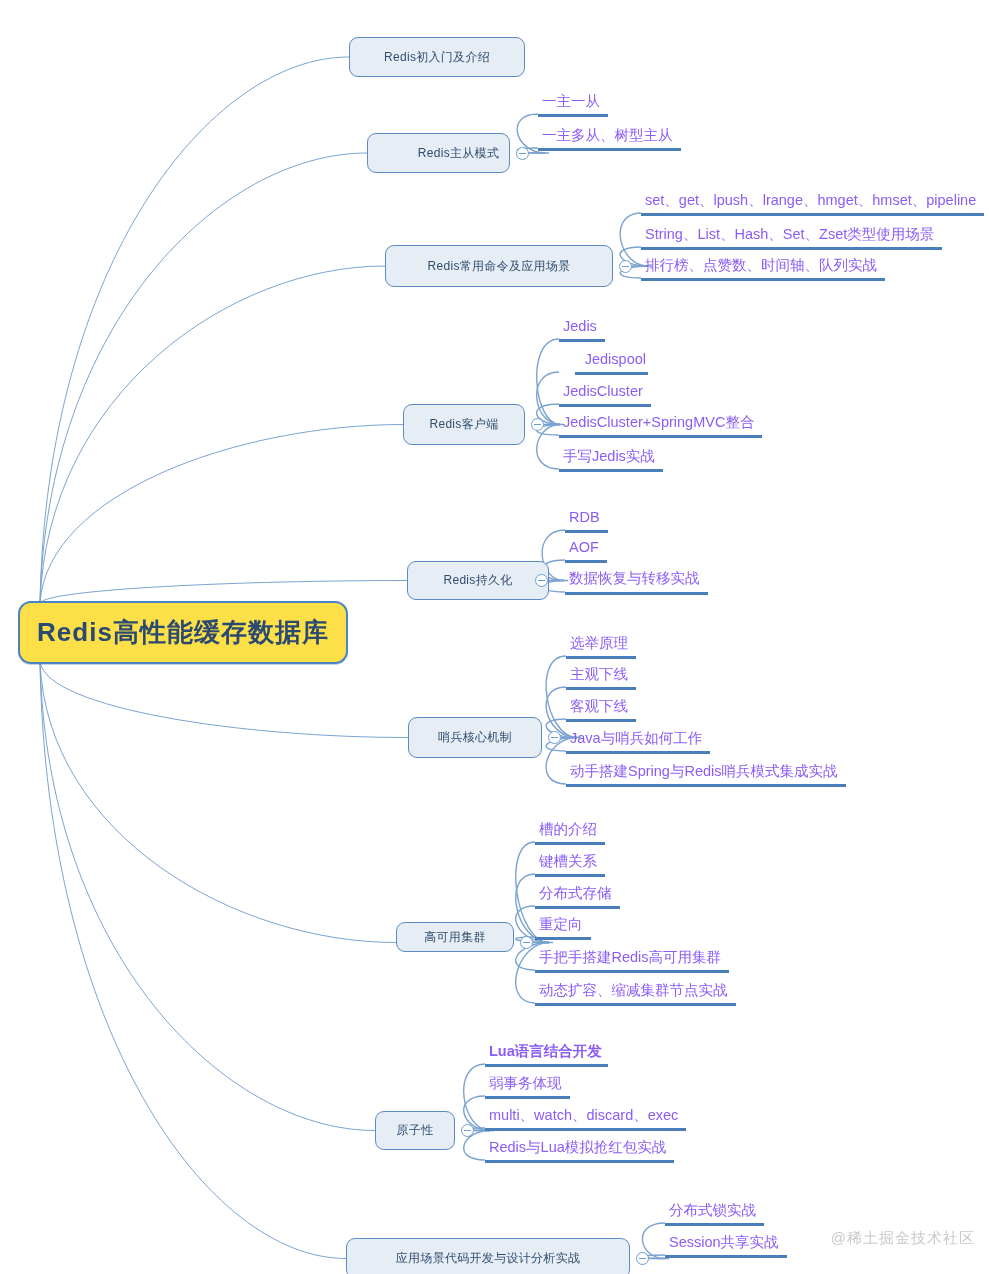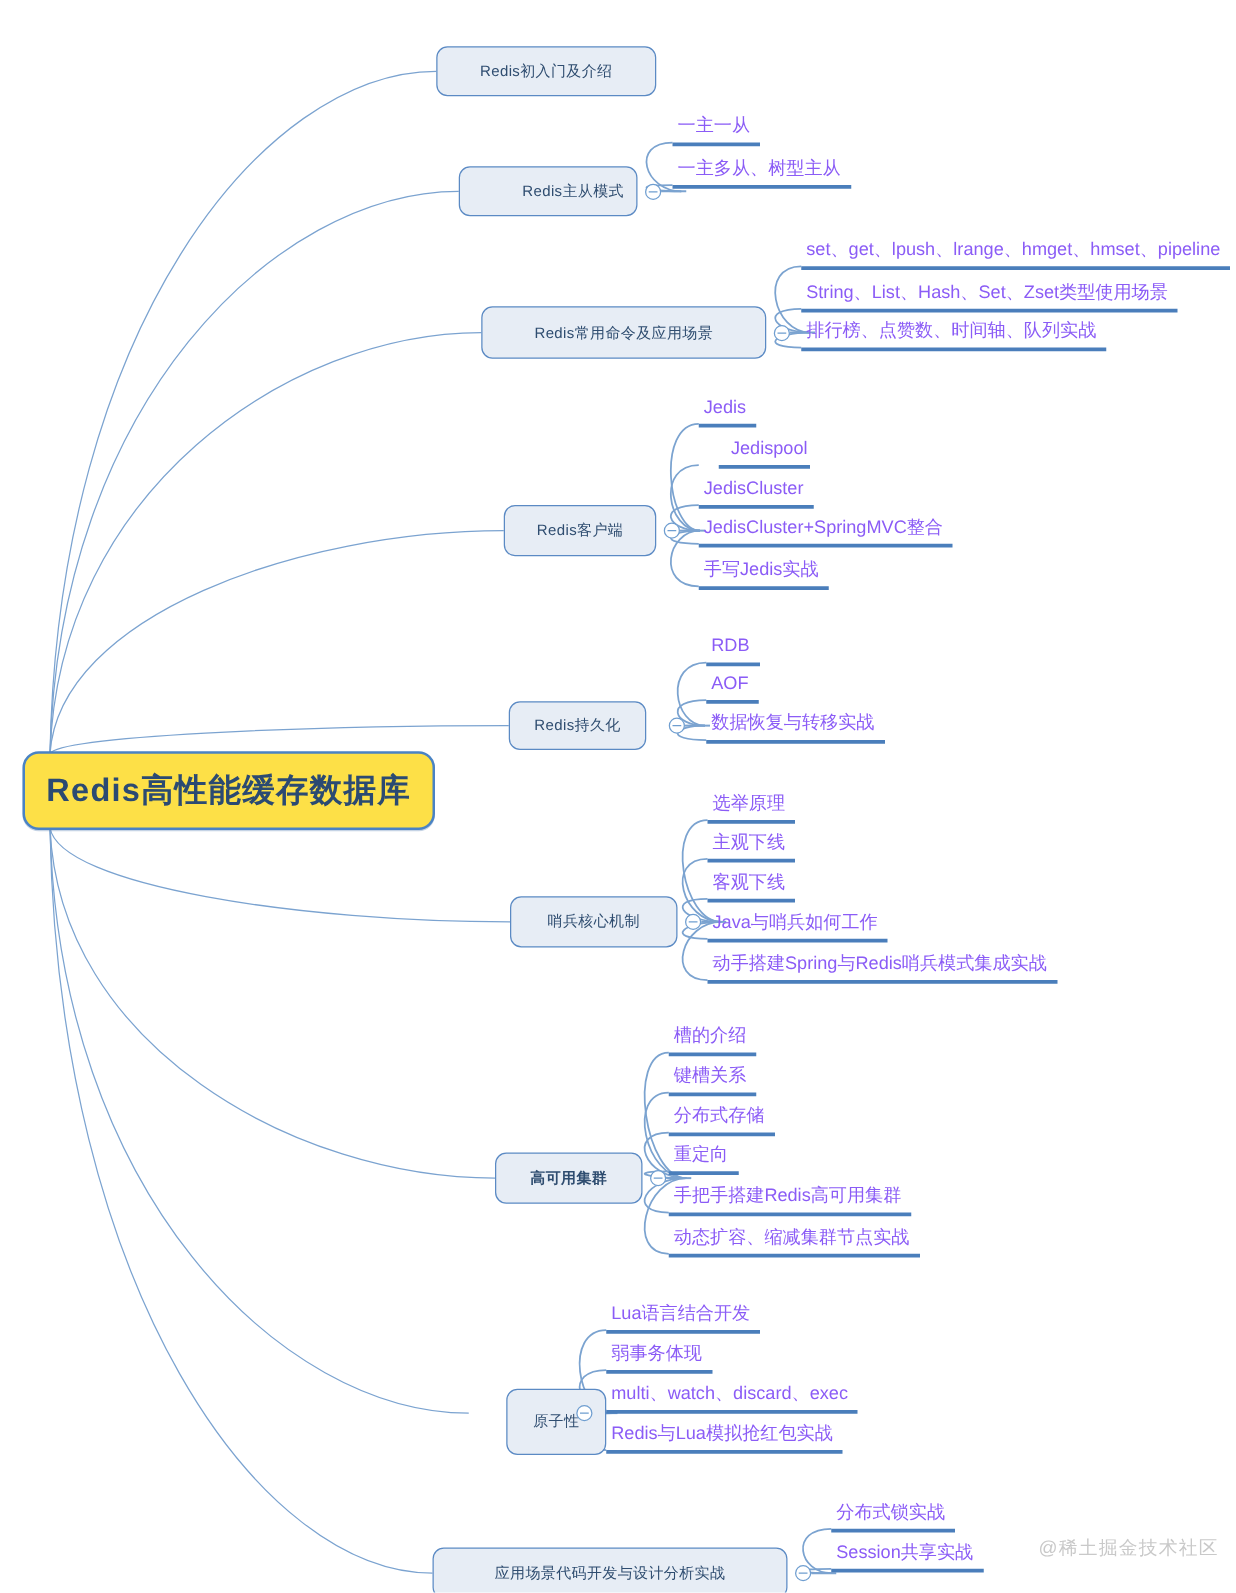--- a/index.html
+++ b/index.html
@@ -140,43 +140,43 @@
       <div class="leaf" style="left: 641px; top: 191px; min-width: 343px;">set、get、lpush、lrange、hmget、hmset、pipeline</div>
       <div class="leaf" style="left: 641px; top: 225px; min-width: 301px;">String、List、Hash、Set、Zset类型使用场景</div>
       <div class="leaf" style="left: 641px; top: 256px; min-width: 244px;">排行榜、点赞数、时间轴、队列实战</div>
       <div class="node branch" style="left: 403px; top: 404px; width: 122px; height: 41px;">Redis客户端</div>
       <div class="toggle" style="left: 531px; top: 418px;"></div>
       <div class="leaf" style="left: 559px; top: 317px; min-width: 46px;">Jedis</div>
       <div class="leaf" style="left: 575px; top: 350px; min-width: 73px; text-align: right;">Jedispool</div>
       <div class="leaf" style="left: 559px; top: 382px; min-width: 92px;">JedisCluster</div>
       <div class="leaf" style="left: 559px; top: 413px; min-width: 203px;">JedisCluster+SpringMVC整合</div>
       <div class="leaf" style="left: 559px; top: 447px; min-width: 104px;">手写Jedis实战</div>
-      <div class="node branch" style="left: 407px; top: 561px; width: 110px; height: 39px;">Redis持久化</div>
+      <div class="node branch" style="left: 407px; top: 561px; width: 142px; height: 39px;">Redis持久化</div>
       <div class="toggle" style="left: 535px; top: 574px;"></div>
       <div class="leaf" style="left: 565px; top: 508px; min-width: 43px;">RDB</div>
       <div class="leaf" style="left: 565px; top: 538px; min-width: 42px;">AOF</div>
       <div class="leaf" style="left: 565px; top: 570px; min-width: 143px; font-family: Liberation Mono, monospace;">数据恢复与转移实战</div>
       <div class="node branch" style="left: 408px; top: 717px; width: 134px; height: 41px;">哨兵核心机制</div>
       <div class="toggle" style="left: 548px; top: 731px;"></div>
       <div class="leaf" style="left: 566px; top: 634px; min-width: 70px;">选举原理</div>
       <div class="leaf" style="left: 566px; top: 665px; min-width: 70px;">主观下线</div>
       <div class="leaf" style="left: 566px; top: 697px; min-width: 70px;">客观下线</div>
       <div class="leaf" style="left: 566px; top: 729px; min-width: 144px;">Java与哨兵如何工作</div>
       <div class="leaf" style="left: 566px; top: 762px; min-width: 280px;">动手搭建Spring与Redis哨兵模式集成实战</div>
-      <div class="node branch" style="left: 396px; top: 922px; width: 118px; height: 41px; font-weight: bold;">高可用集群</div>
+      <div class="node branch" style="left: 396px; top: 922px; width: 118px; height: 30px;">高可用集群</div>
       <div class="toggle" style="left: 520px; top: 936px;"></div>
       <div class="leaf" style="left: 535px; top: 820px; min-width: 70px;">槽的介绍</div>
       <div class="leaf" style="left: 535px; top: 852px; min-width: 70px;">键槽关系</div>
       <div class="leaf" style="left: 535px; top: 884px; min-width: 85px;">分布式存储</div>
       <div class="leaf" style="left: 535px; top: 915px; min-width: 56px;">重定向</div>
       <div class="leaf" style="left: 535px; top: 948px; min-width: 194px;">手把手搭建Redis高可用集群</div>
       <div class="leaf" style="left: 535px; top: 981px; min-width: 201px;">动态扩容、缩减集群节点实战</div>
-      <div class="node branch" style="left: 375px; top: 1111px; width: 80px; height: 53px; margin-left: 30px;">原子性</div>
+      <div class="node branch" style="left: 375px; top: 1111px; width: 80px; height: 39px;">原子性</div>
       <div class="toggle" style="left: 461px; top: 1124px;"></div>
-      <div class="leaf" style="left: 485px; top: 1042px; min-width: 123px;">Lua语言结合开发</div>
+      <div class="leaf" style="left: 485px; top: 1042px; min-width: 123px; font-weight: bold;">Lua语言结合开发</div>
       <div class="leaf" style="left: 485px; top: 1074px; min-width: 85px;">弱事务体现</div>
       <div class="leaf" style="left: 485px; top: 1106px; min-width: 201px;">multi、watch、discard、exec</div>
       <div class="leaf" style="left: 485px; top: 1138px; min-width: 189px;">Redis与Lua模拟抢红包实战</div>
       <div class="node branch" style="left: 346px; top: 1238px; width: 284px; height: 41px;">应用场景代码开发与设计分析实战</div>
       <div class="toggle" style="left: 636px; top: 1252px;"></div>
       <div class="leaf" style="left: 665px; top: 1201px; min-width: 99px;">分布式锁实战</div>
       <div class="leaf" style="left: 665px; top: 1233px; min-width: 122px;">Session共享实战</div>
     </div>
   <div class="watermark">@稀土掘金技术社区</div>
 </div>

